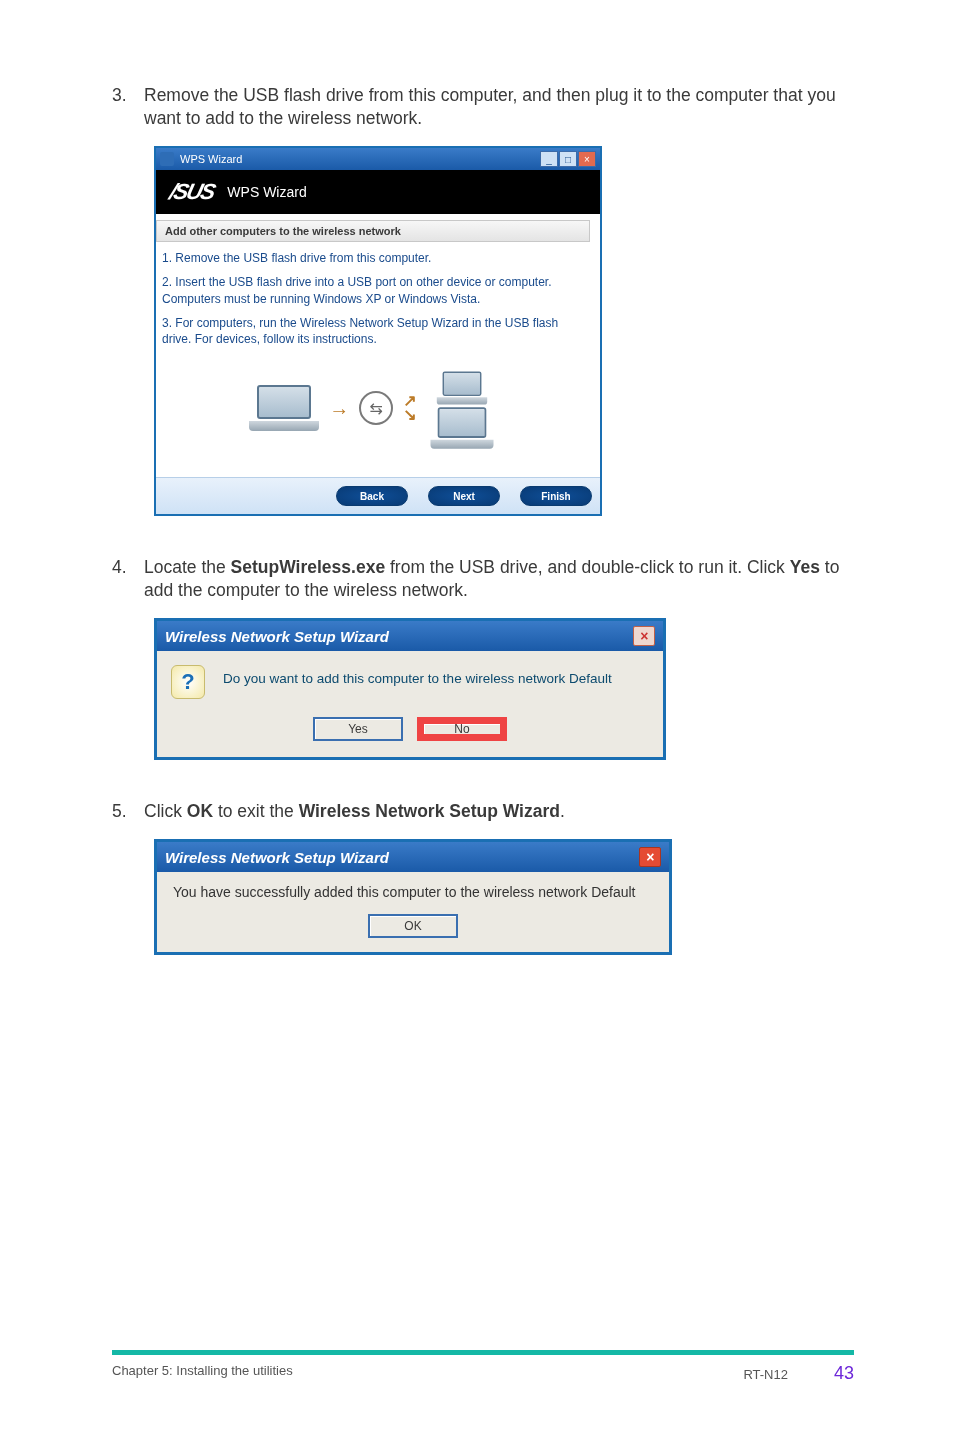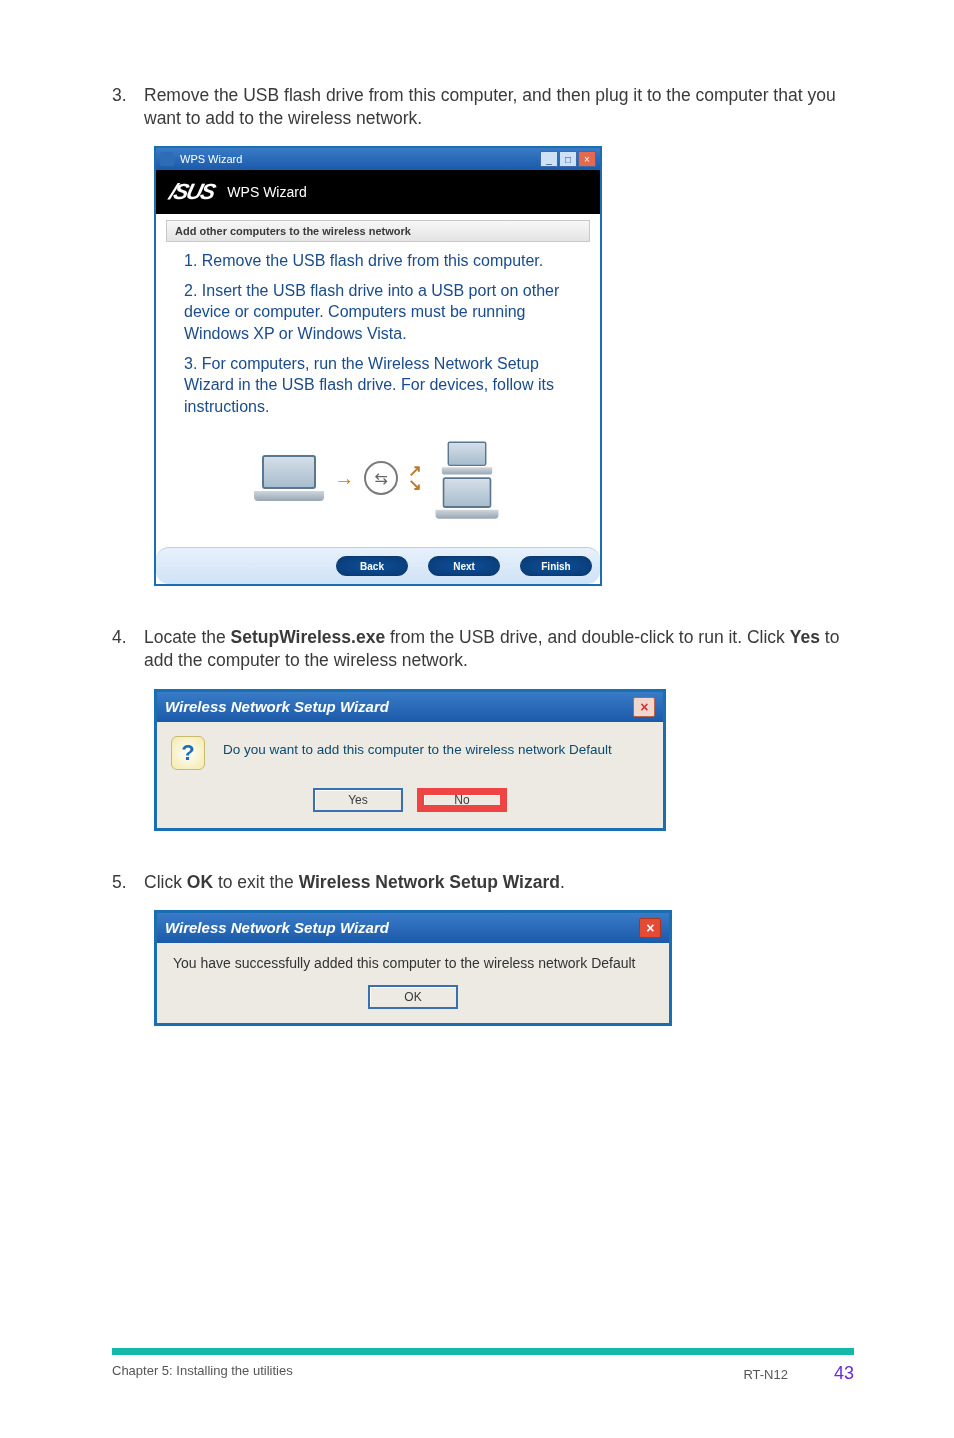--- a/index.html
+++ b/index.html
@@ -14,53 +14,53 @@
   .win1 { width: 448px; }
   .titlebar { height: 22px; background: linear-gradient(#3a7bc8, #1a5aa8); display: flex; align-items: center; padding: 0 4px; color: #fff; font-size: 11px; }
   .titlebar .icon { width: 14px; height: 14px; background: #2e6db6; border-radius: 2px; margin-right: 6px; display: inline-block; }
   .titlebar .spacer { flex: 1; }
   .titlebar .ctlgrp { display: flex; gap: 1px; }
   .titlebar .ctl { width: 18px; height: 16px; background: #cfe1f5; border: 1px solid #3c6aa8; display: flex; align-items: center; justify-content: center; font-size: 10px; color: #1a4d8a; }
   .titlebar .ctl.close { background: #e36a4f; color: #fff; }
   .asusbar { background: #000; height: 44px; display: flex; align-items: center; padding: 0 14px; color: #fff; }
   .asus-logo { font-family: Arial, sans-serif; font-weight: 900; font-style: italic; font-size: 22px; letter-spacing: -2px; transform: skewX(-14deg); display: inline-block; margin-right: 14px; }
   .asus-title { font-size: 14px; }
-  .content1 { padding: 0 10px 12px 10px; }
+  .content1 { padding: 0 10px 12px 0; }
   .section-head { background: linear-gradient(#f7f7f7,#e4e4e4); border: 1px solid #c8c8c8; padding: 4px 8px; font-size: 11px; font-weight: 700; margin-top: 6px; }
-  .bodytxt { font-size: 16px; color: #1a4b8c; padding: 8px 6px 0 6px; line-height: 1.35; margin-left: 12px; }
+  .bodytxt { font-size: 12px; color: #1a4b8c; padding: 8px 6px 0 6px; line-height: 1.35; }
   .bodytxt p { margin-bottom: 8px; }
   .illus { display: flex; align-items: center; justify-content: center; gap: 10px; padding: 10px 0 14px 0; }
   .laptop { width: 70px; height: 46px; position: relative; }
   .laptop .screen { width: 54px; height: 34px; background: linear-gradient(#d4dfe8,#a8bdce); border: 2px solid #5b7790; border-radius: 3px; margin: 0 auto; }
   .laptop .base { width: 70px; height: 10px; background: linear-gradient(#cfd7de,#97a6b2); border-radius: 0 0 4px 4px; margin-top: 2px; }
   .arrow { color: #bc7b28; font-size: 20px; font-weight: bold; }
   .router { width: 34px; height: 34px; border: 2px solid #7a7a7a; border-radius: 50%; display: flex; align-items: center; justify-content: center; color: #666; font-size: 16px; }
   .stack2 { display: flex; flex-direction: column; gap: 0px; }
   .arrow.tiny { font-size: 16px; line-height: 0.9; }
-  .btnrow { background: linear-gradient(#e8f1fb,#cfe2f6); border-top: 1px solid #b7cfe8; padding: 8px; display: flex; justify-content: flex-end; gap: 20px; border-radius: 13px; }
+  .btnrow { background: linear-gradient(#e8f1fb,#cfe2f6); border-top: 1px solid #b7cfe8; padding: 8px; display: flex; justify-content: flex-end; gap: 20px; }
   .pill { min-width: 72px; height: 20px; border-radius: 10px; background: radial-gradient(#0f4f99,#083a74); color: #fff; font-size: 10px; font-weight: 700; display: flex; align-items: center; justify-content: center; padding: 0 12px; border: 1px solid #0a3b70; }
 
   .dlg { border: 3px solid #1a6fb3; background: #eceae3; }
   .dlg2 { width: 512px; }
   .dlg-title { height: 30px; background: linear-gradient(#3a7bc8,#1a5aa8); display: flex; align-items: center; color: #fff; font-weight: 700; font-size: 15px; padding: 0 8px; font-style: italic; }
   .dlg-title .spacer { flex: 1; }
   .dlg-close { width: 22px; height: 20px; background: #efd7cf; border: 1px solid #c06048; color: #c33; font-weight: 900; display: flex; align-items: center; justify-content: center; font-size: 14px; border-radius: 2px; }
   .dlg-body { display: flex; align-items: flex-start; gap: 18px; padding: 14px 18px 10px 14px; }
   .qicon { width: 34px; height: 34px; border-radius: 6px; background: radial-gradient(#fff,#f4e9a8); border: 1px solid #c8bb6e; display: flex; align-items: center; justify-content: center; color: #1b6fb7; font-size: 22px; font-weight: 900; }
   .dlg-msg { font-size: 13.5px; color: #0c4a6e; padding-top: 6px; }
   .dlg-btns { display: flex; justify-content: center; gap: 14px; padding: 8px 0 16px 0; }
   .dbtn { min-width: 90px; height: 24px; border: 7px solid #ef4444; background: #eceae3; font-size: 12px; display: flex; align-items: center; justify-content: center; box-shadow: 1px 1px 0 #fff inset; }
   .dbtn.def { border: 2px solid #3a6fb0; }
 
   .dlg3 { width: 518px; }
   .dlg3 .dlg-close { background: #e54b33; color: #fff; border: 1px solid #a93520; }
   .dlg3 .dlg-body2 { padding: 12px 16px 6px 16px; font-size: 14px; color: #333; }
   .dlg3 .dlg-btns { padding-bottom: 14px; }
 
-  .footer { position: absolute; left: 112px; right: 100px; bottom: 54px; border-top: 7px solid #14b8a6; padding-top: 8px; display: flex; justify-content: space-between; font-size: 13px; color: #555; }
+  .footer { position: absolute; left: 112px; right: 100px; bottom: 54px; border-top: 5px solid #14b8a6; padding-top: 8px; display: flex; justify-content: space-between; font-size: 13px; color: #555; }
   .footer .pagegrp { display: flex; align-items: baseline; gap: 46px; }
   .footer .pgno { font-size: 18px; color: #6d28d9; }
 </style>
 </head>
 <body>
 
 <div class="page">
 
   <div class="step">
     <div class="step-row">

